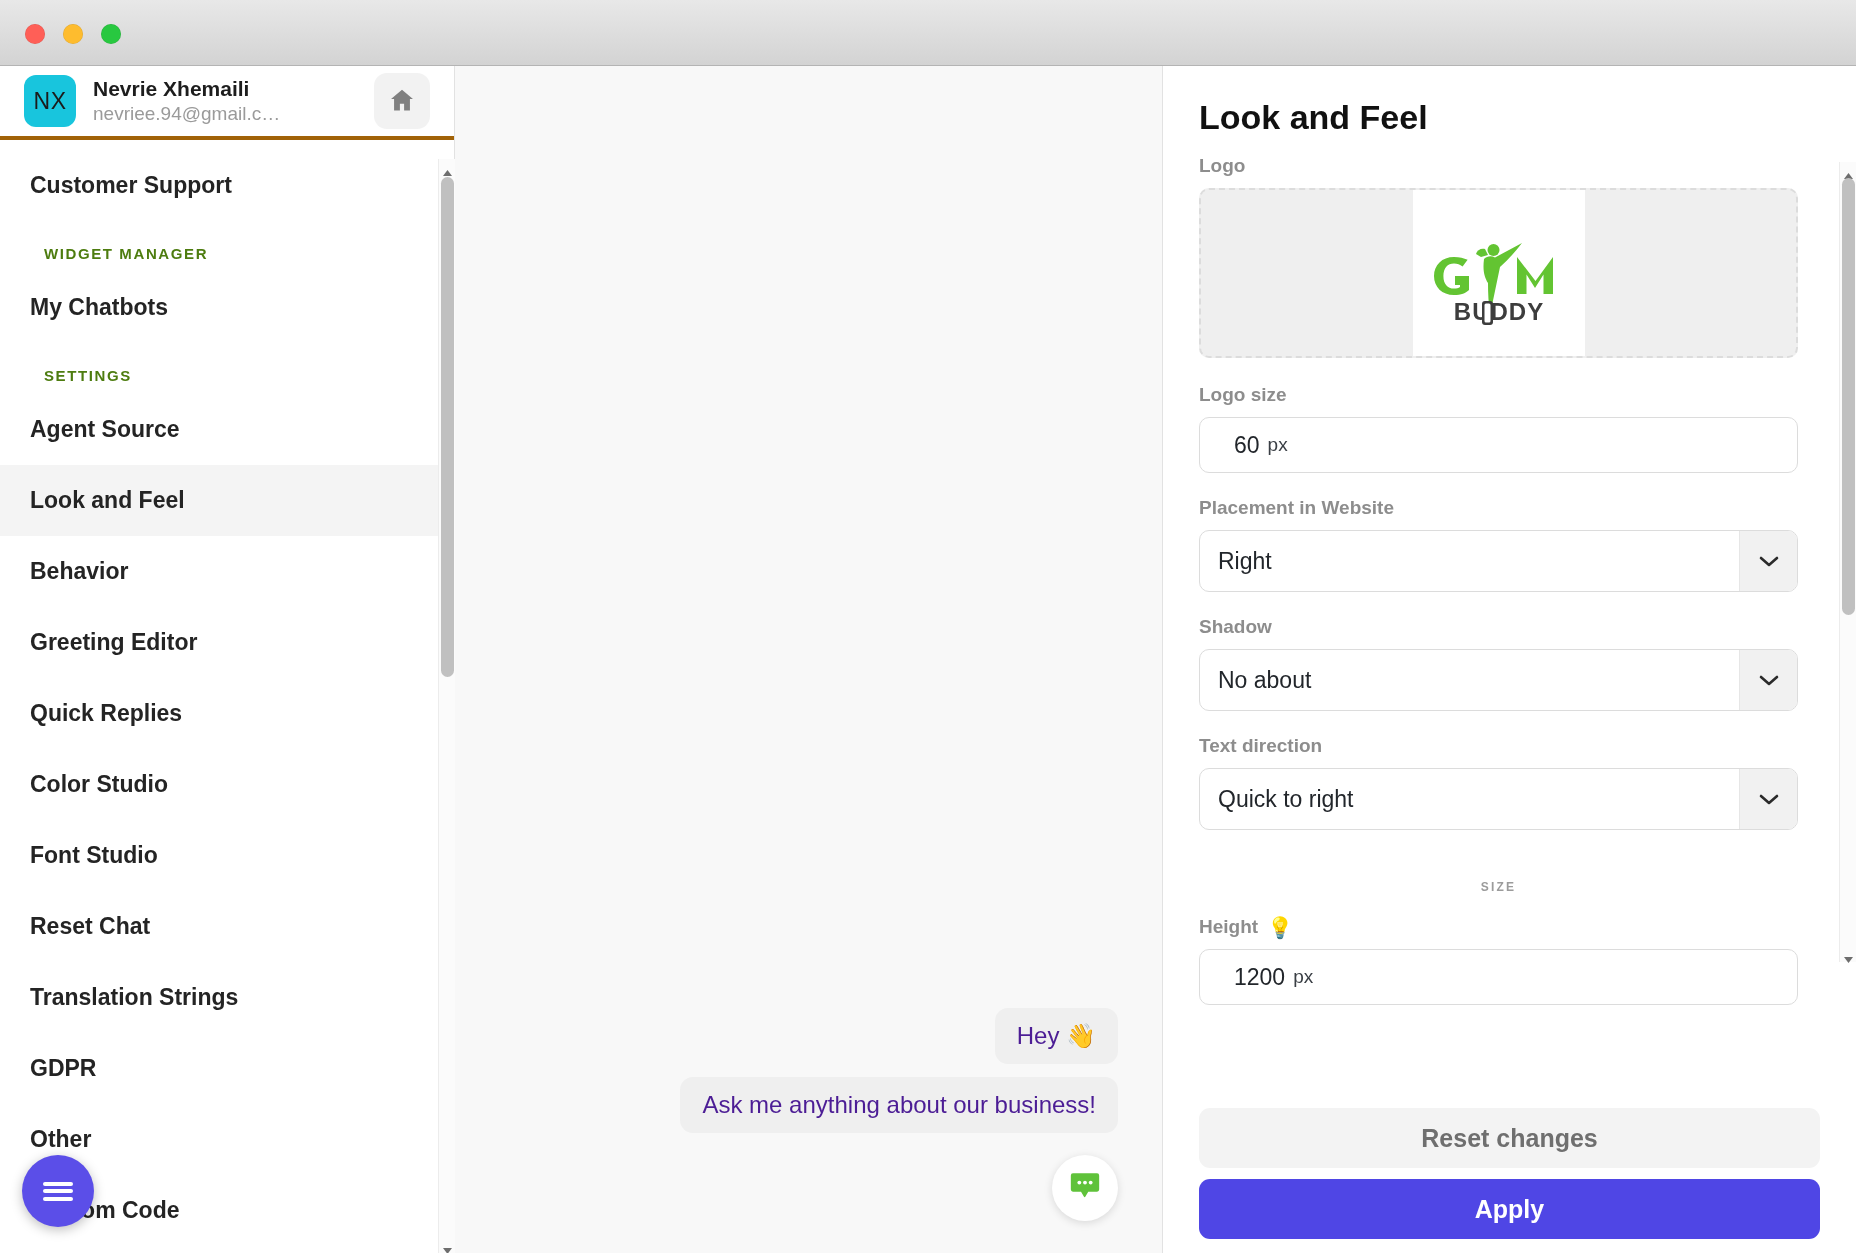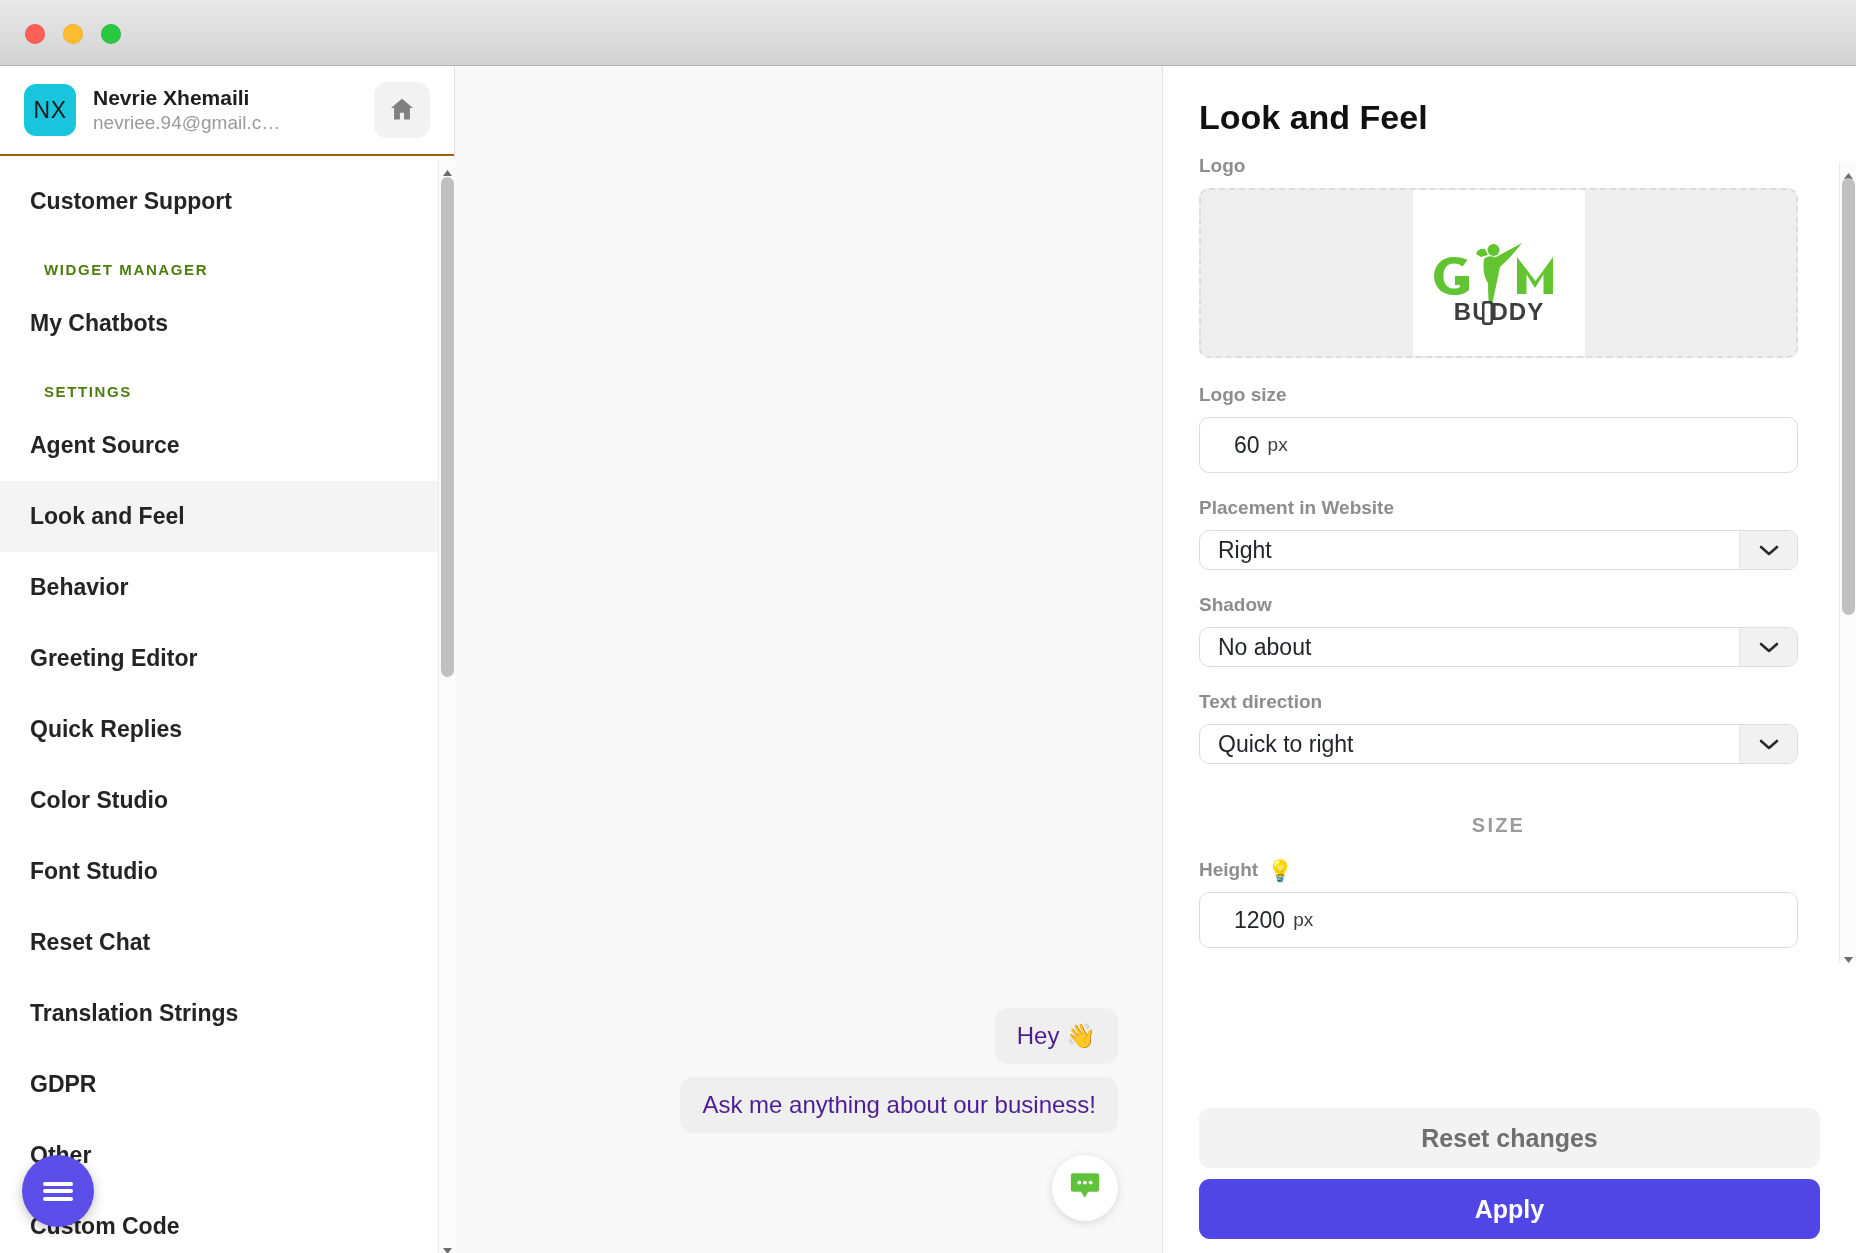--- a/index.html
+++ b/index.html
@@ -42,24 +42,24 @@
 
   
   .sidebar {
     position: relative;
     width: 455px; height: 1187px;
     background: #ffffff;
     border-right: 1px solid #e2e2e2;
     flex: 0 0 455px;
   }
   .user-card {
-    height: 90px;
+    height: 74px;
     display: flex; align-items: center;
     padding: 0 24px;
-    border-bottom: 2px solid #a16207;
+    border-bottom: 4px solid #a16207;
     gap: 17px;
   }
   .avatar {
     width: 52px; height: 52px;
     border-radius: 12px;
     background: #18c5dd;
     color: #1b1b1b;
     font-size: 23px;
     font-weight: 400;
     display: flex; align-items: center; justify-content: center;
@@ -200,42 +200,42 @@
     border-radius: 10px;
     display: flex; align-items: center;
     padding: 0 34px;
     background: #ffffff;
     margin-bottom: 24px;
     font-size: 23px; color: #22262b;
     cursor: text;
   }
   .input-box .unit { font-size: 19px; color: #3a3f45; margin-left: 8px; }
   .select-box {
-    height: 40px;
+    height: 62px;
     border: 1px solid #dcdcdc;
     border-radius: 10px;
     display: flex; align-items: center;
     background: #ffffff;
     margin-bottom: 24px;
     cursor: pointer;
     overflow: hidden;
   }
   .select-box .val {
     flex: 1 1 auto; padding: 0 18px;
     font-size: 23px; color: #22262b;
   }
   .select-box .caret {
     width: 58px; height: 100%;
     background: #f1f1f1;
     display: flex; align-items: center; justify-content: center;
     border-left: 1px solid #e6e6e6;
   }
   .size-divider {
     text-align: center;
-    font-size: 20px; font-weight: bold; color: #9b9b9b;
+    font-size: 12px; font-weight: bold; color: #9b9b9b;
     letter-spacing: 2.2px;
     padding: 26px 0 22px 0;
   }
   .label-row { display: flex; align-items: center; gap: 9px; margin-bottom: 11px; }
   .label-row .field-label { margin-bottom: 0; }
   .bulb { font-size: 21px; line-height: 1; }
 
   .panel-actions {
     position: absolute;
     left: 36px; right: 36px; bottom: 14px;

